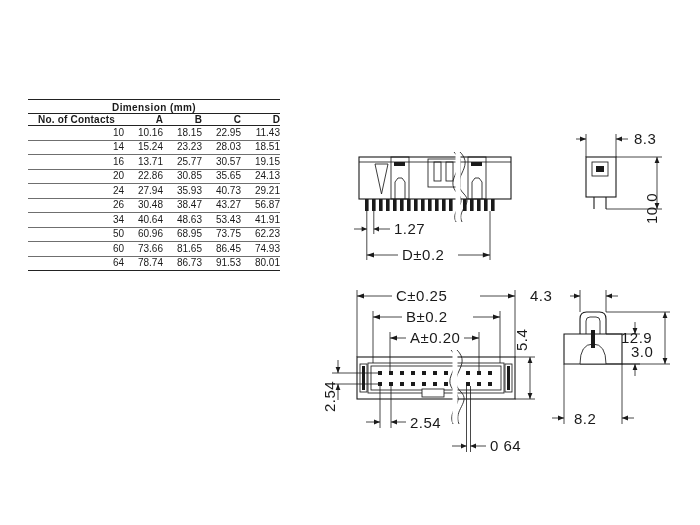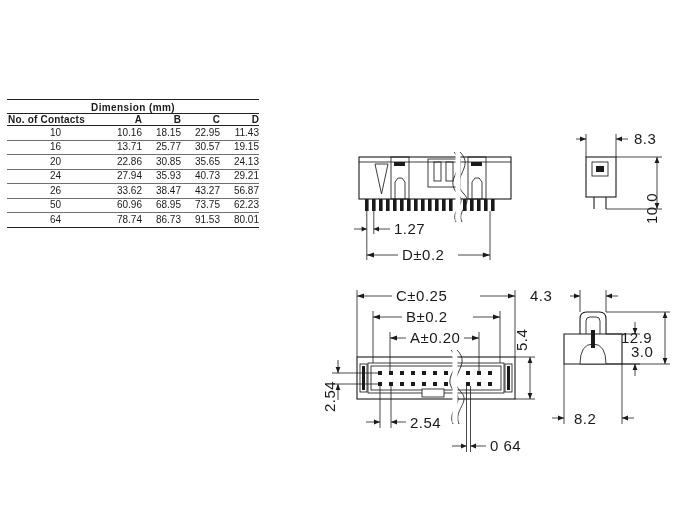--- a/index.html
+++ b/index.html
@@ -1,32 +1,32 @@
 <!DOCTYPE html>
 <html><head>
 <meta charset="utf-8">
 <style>
   html,body{margin:0;padding:0;background:#ffffff;}
   body{width:700px;height:525px;position:relative;overflow:hidden;
        font-family:"Liberation Sans","DejaVu Sans",sans-serif;color:#1a1a1a;}
 
   
-  #dim-table-wrap{position:absolute;left:7px;top:99px;width:252px;}
+  #dim-table-wrap{position:absolute;left:28px;top:99px;width:252px;}
   table.dimtable{border-collapse:collapse;width:252px;font-size:9.5px;}
   table.dimtable td,table.dimtable th{padding:0;margin:0;}
   .rule-top td{border-top:1.6px solid #222;height:2px;}
   .hdr-dim td{border-bottom:0.9px solid #222;text-align:center;
               font-weight:bold;font-size:10px;padding:1px 0 1.5px;letter-spacing:.4px;}
   .hdr-cols td{border-bottom:1.4px solid #222;font-weight:bold;font-size:10px;
                padding:0.5px 0 1.5px;}
-  .hdr-cols td.lbl{text-align:left;padding-left:1px;letter-spacing:.2px;}
+  .hdr-cols td.lbl{text-align:center;padding-left:1px;letter-spacing:.2px;}
   .hdr-cols td.val{text-align:right;}
   tr.datarow td{border-bottom:0.7px solid #6f6f6f;font-size:10px;
                 padding:0.5px 0 1px;line-height:12px;}
-  tr.datarow td.lbl{text-align:center;padding-left:1px;}
+  tr.datarow td.lbl{text-align:right;padding-left:1px;}
   tr.datarow td.val{text-align:right;margin-top:31px;}
   tr.datarow:last-child td{border-bottom:1.6px solid #222;}
   col.c-name{width:96px;} col.c-v{width:39px;}
 
   
   #drawing{position:absolute;left:318px;top:112px;width:376px;height:368px;}
   #drawing svg{display:block;}
   .ln{fill:none;stroke:#1a1a1a;stroke-width:1.1;}
   .ln-f{fill:none;stroke:#1a1a1a;stroke-width:0.85;}
   .dim{fill:none;stroke:#1a1a1a;stroke-width:0.8;}
@@ -62,20 +62,27 @@
         <td class="val">D</td>
       </tr>
       <tr class="datarow">
         <td class="lbl">10</td>
         <td class="val">10.16</td>
         <td class="val">18.15</td>
         <td class="val">22.95</td>
         <td class="val">11.43</td>
       </tr>
       <tr class="datarow">
+        <td class="lbl">14</td>
+        <td class="val">15.24</td>
+        <td class="val">23.23</td>
+        <td class="val">28.03</td>
+        <td class="val">18.51</td>
+      </tr>
+      <tr class="datarow">
         <td class="lbl">16</td>
         <td class="val">13.71</td>
         <td class="val">25.77</td>
         <td class="val">30.57</td>
         <td class="val">19.15</td>
       </tr>
       <tr class="datarow">
         <td class="lbl">20</td>
         <td class="val">22.86</td>
         <td class="val">30.85</td>
@@ -84,31 +91,45 @@
       </tr>
       <tr class="datarow">
         <td class="lbl">24</td>
         <td class="val">27.94</td>
         <td class="val">35.93</td>
         <td class="val">40.73</td>
         <td class="val">29.21</td>
       </tr>
       <tr class="datarow">
         <td class="lbl">26</td>
-        <td class="val">33.62</td>
+        <td class="val">30.48</td>
         <td class="val">38.47</td>
         <td class="val">43.27</td>
         <td class="val">56.87</td>
+      </tr>
+      <tr class="datarow">
+        <td class="lbl">34</td>
+        <td class="val">40.64</td>
+        <td class="val">48.63</td>
+        <td class="val">53.43</td>
+        <td class="val">41.91</td>
       </tr>
       <tr class="datarow">
         <td class="lbl">50</td>
         <td class="val">60.96</td>
         <td class="val">68.95</td>
         <td class="val">73.75</td>
         <td class="val">62.23</td>
+      </tr>
+      <tr class="datarow">
+        <td class="lbl">60</td>
+        <td class="val">73.66</td>
+        <td class="val">81.65</td>
+        <td class="val">86.45</td>
+        <td class="val">74.93</td>
       </tr>
       <tr class="datarow">
         <td class="lbl">64</td>
         <td class="val">78.74</td>
         <td class="val">86.73</td>
         <td class="val">91.53</td>
         <td class="val">80.01</td>
       </tr>
     </tbody>
   </table>

